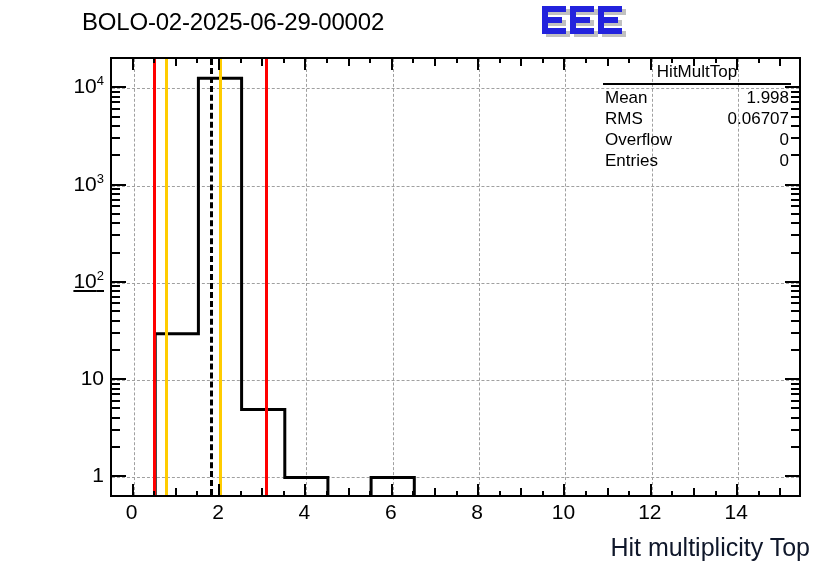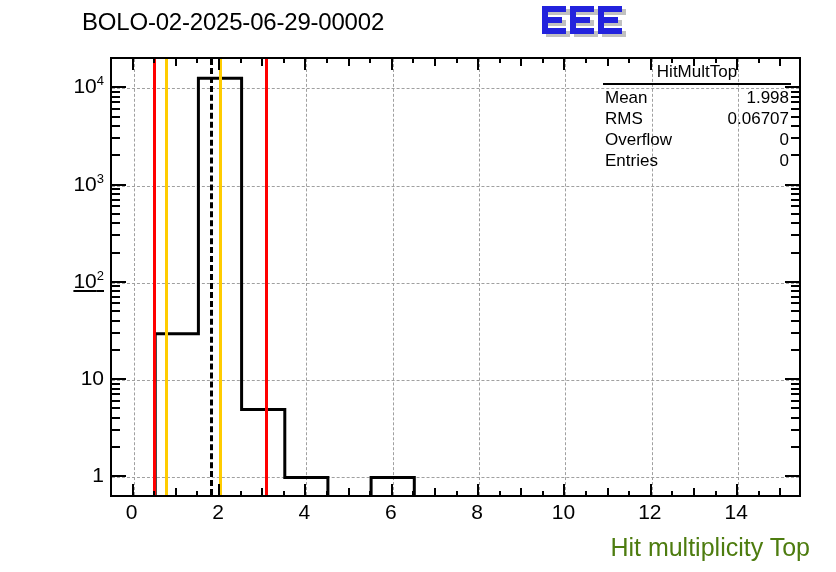--- a/index.html
+++ b/index.html
@@ -43,21 +43,21 @@
   .tick-y-right{position:absolute;background:#000;height:2px;}
 
   .xlabel{position:absolute;font-size:21px;color:#000;text-align:center;
     transform:translateX(-50%);top:500px;}
   .ylabel{position:absolute;font-size:21px;color:#000;text-align:right;
     transform:translateY(-50%);right:0;white-space:nowrap;}
   .ylabel sup{font-size:13px;vertical-align:super;line-height:0;}
   #ylabels{position:absolute;left:0px;top:0px;width:104px;height:572px;}
 
   #axis-title-x{
-    position:absolute;right:26px;top:533px;font-size:25px;color:#4d7c0f;white-space:nowrap;
+    position:absolute;right:26px;top:533px;font-size:25px;color:#0f172a;white-space:nowrap;
   }
 
   
   #stats-box{
     position:absolute;left:601px;top:62px;width:192px;
     font-size:17px;color:#000;background:transparent;
   }
   #stats-title{text-align:center;padding-bottom:1px;}
   #stats-rule{height:0;border-bottom:2px solid #000;margin:0 2px 2px 2px;}
   .stats-row{display:flex;justify-content:space-between;line-height:21px;padding:0 4px;}

